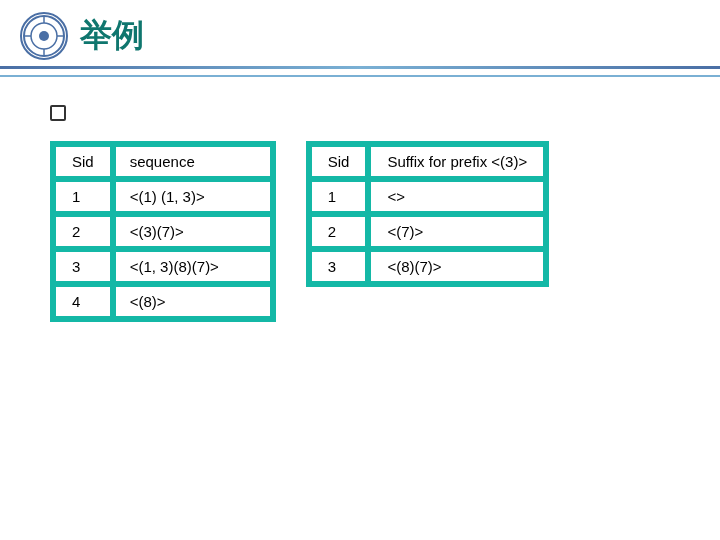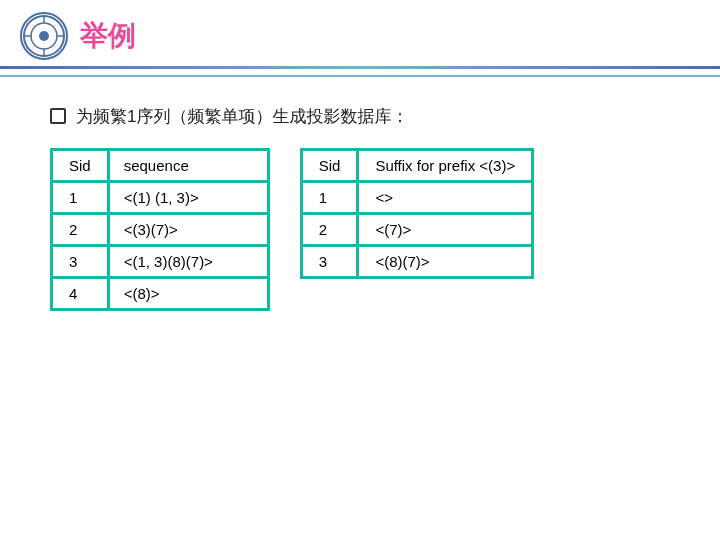--- a/index.html
+++ b/index.html
@@ -27,23 +27,23 @@
       border: 2px solid #4a6fa5;
       display: flex;
       align-items: center;
       justify-content: center;
       font-size: 10px;
       color: #4a6fa5;
       font-weight: bold;
     }
 
     .title {
-      font-size: 28px;
+      font-size: 32px;
       font-weight: bold;
-      color: #ec4899;
+      color: #0f766e;
     }
 
     .divider-line {
       height: 3px;
       background: linear-gradient(to right, #4a6fa5, #7ab0d4, #4a6fa5);
       margin: 0 0 6px 0;
     }
 
     .divider-line2 {
       height: 1.5px;
@@ -81,21 +81,21 @@
       gap: 30px;
       align-items: flex-start;
     }
 
     table {
       border-collapse: collapse;
       font-size: 15px;
     }
 
     table th, table td {
-      border: 3px solid #14b8a6;
+      border: 6px solid #14b8a6;
       padding: 6px 16px;
       text-align: left;
       white-space: nowrap;
     }
 
     table th {
       background: #fff;
       font-weight: normal;
     }
 
@@ -143,21 +143,20 @@
   <h1 class="title">举例</h1>
 </div>
 
 <div class="divider-line"></div>
 <div class="divider-line2"></div>
 
 <div class="content">
 
   <div class="bullet-row">
     <span class="bullet"></span>
-    <span class="bullet-text">为频繁1序列（频繁单项）生成投影数据库：</span>
   </div>
 
   <div class="tables-row">
 
     <table class="left-table">
       <thead>
         <tr>
           <th>Sid</th>
           <th>sequence</th>
         </tr>

